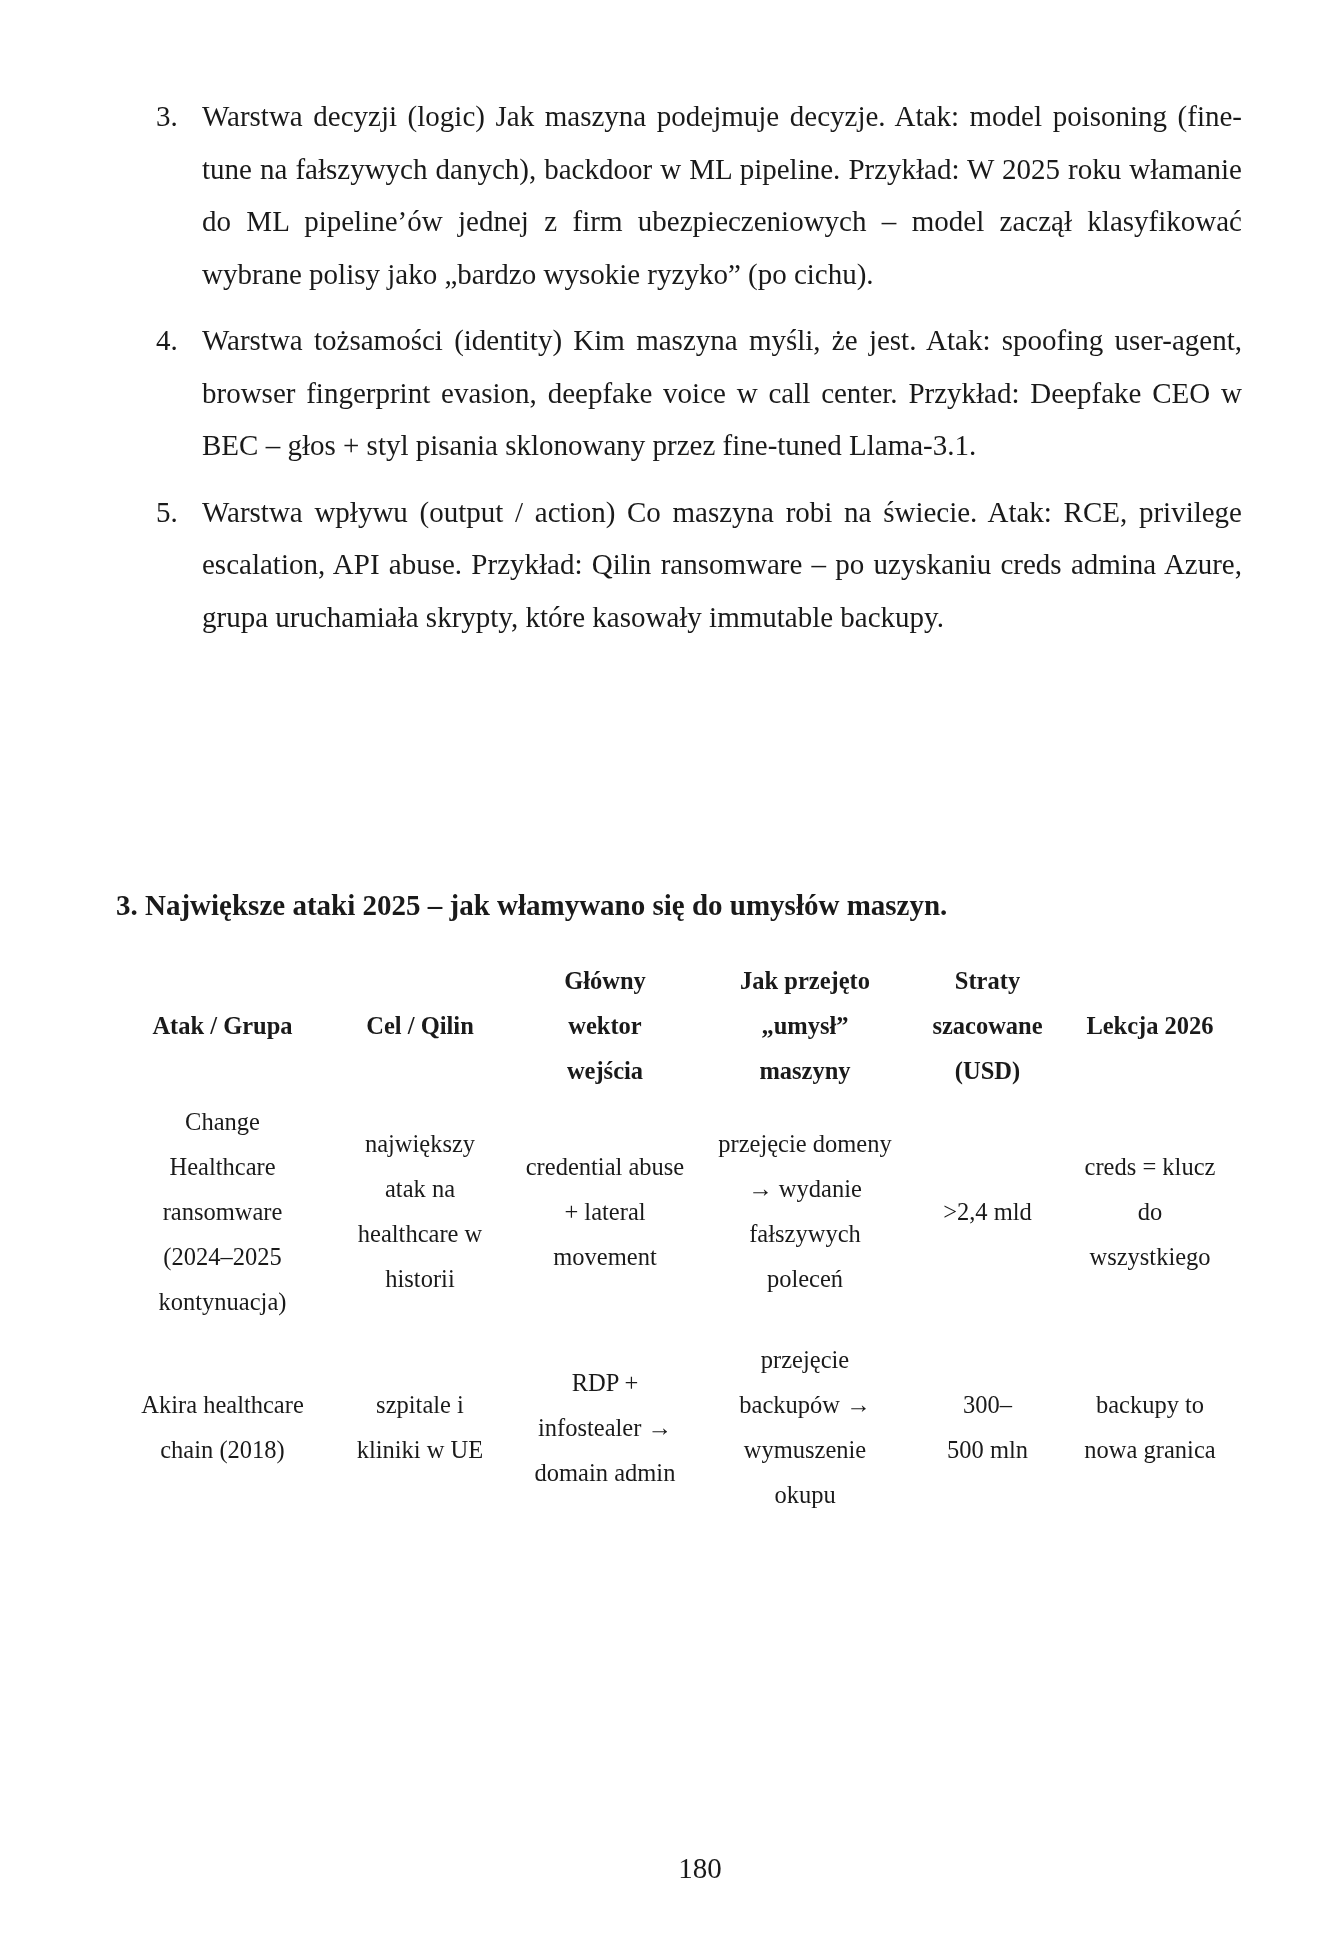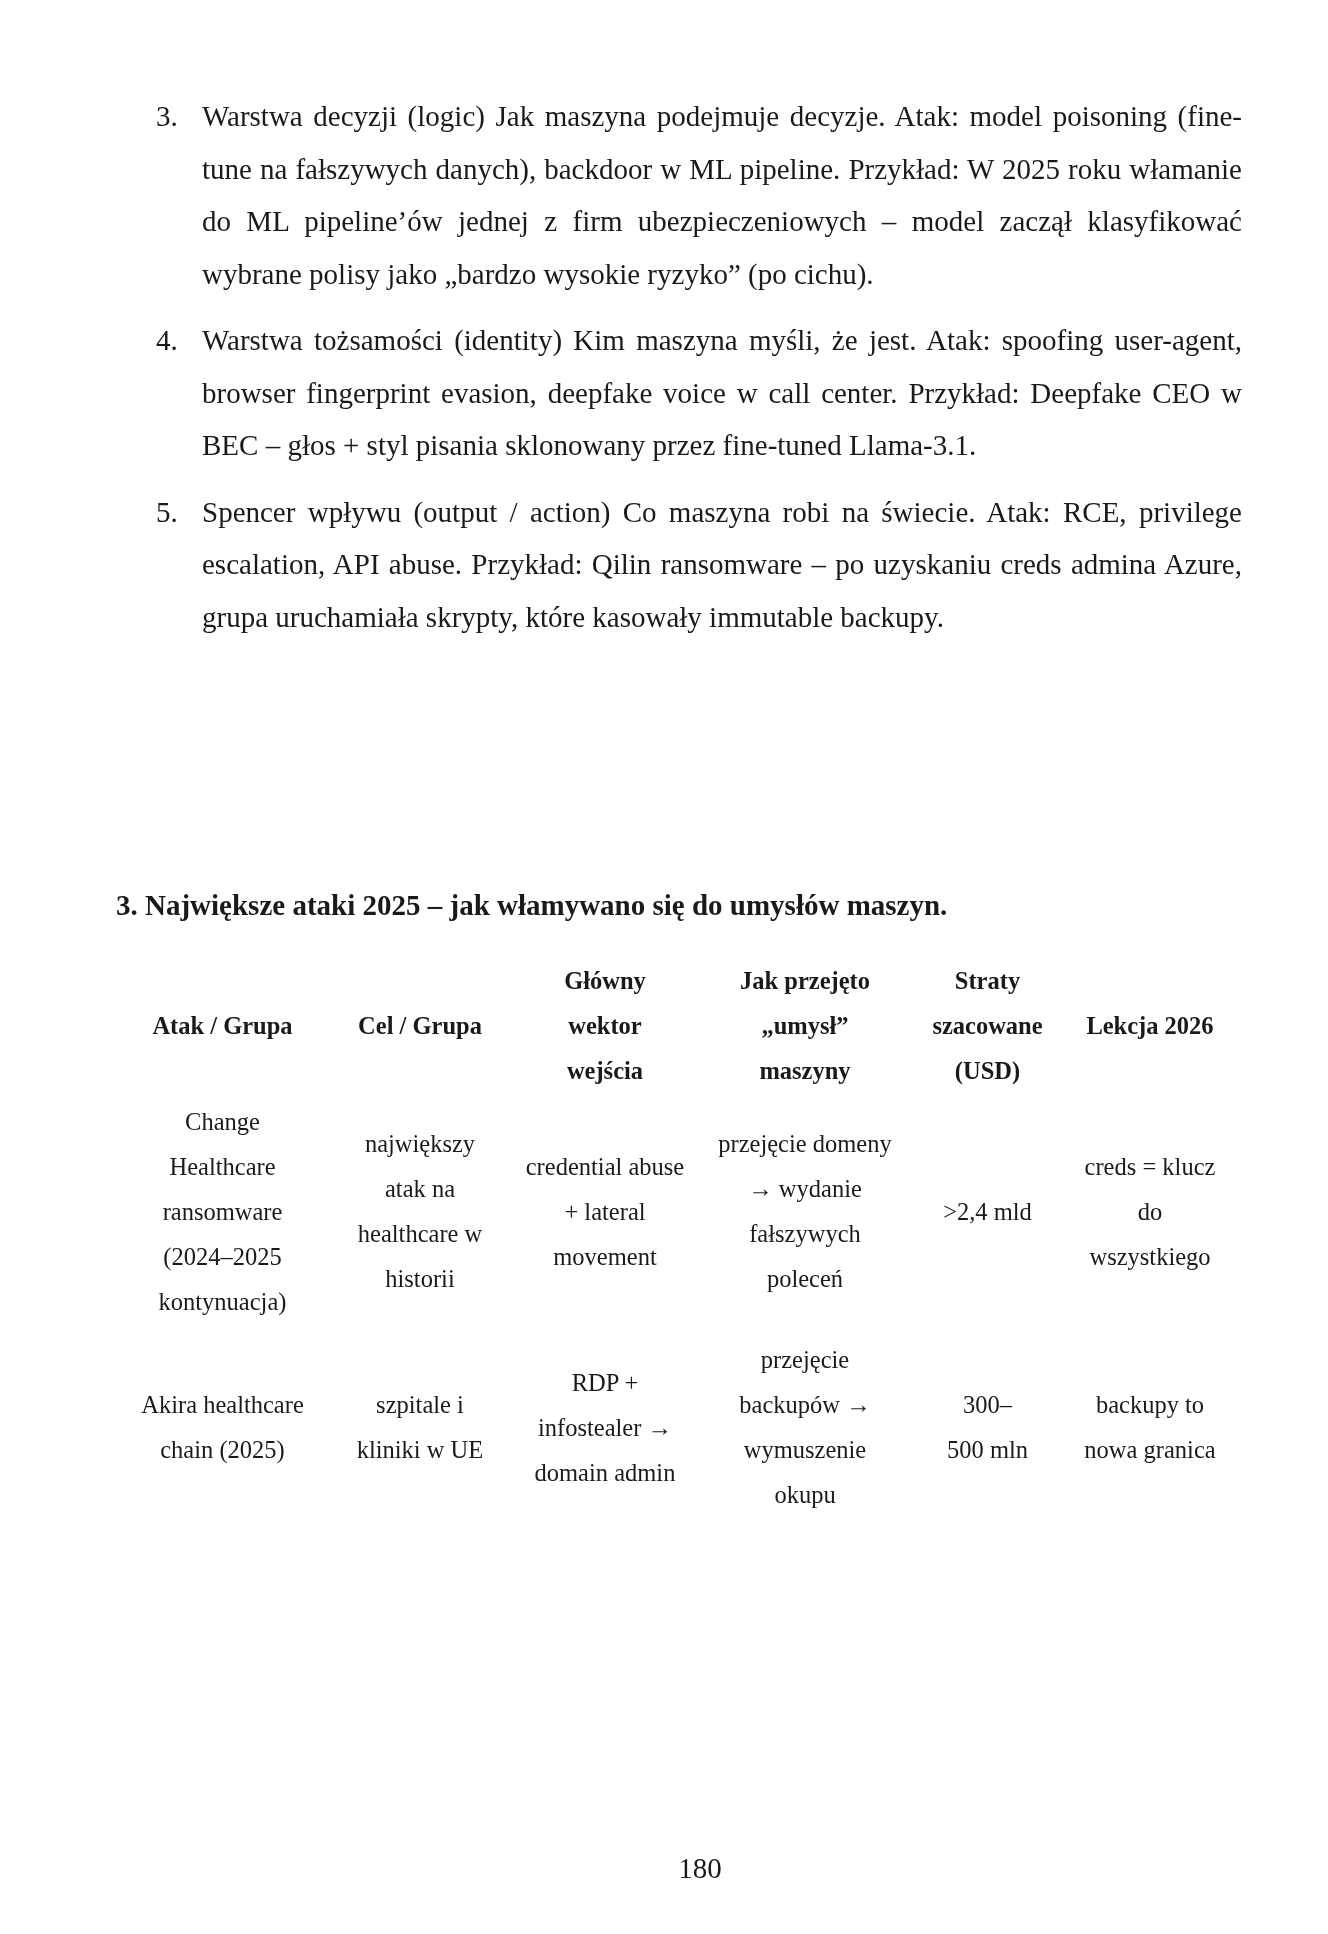--- a/index.html
+++ b/index.html
@@ -48,56 +48,56 @@
     <li class="layer">
       <span class="num">3.</span>
       <span class="term">Warstwa decyzji (logic)</span><span> Jak maszyna podejmuje decyzje. Atak: model poisoning (fine-tune na fałszywych danych), backdoor w ML pipeline. Przykład: W 2025 roku włamanie do ML pipeline’ów jednej z firm ubezpieczeniowych – model zaczął klasyfikować wybrane polisy jako „bardzo wysokie ryzyko” (po cichu).</span>
     </li>
     <li class="layer">
       <span class="num">4.</span>
       <span class="term">Warstwa tożsamości (identity)</span><span> Kim maszyna myśli, że jest. Atak: spoofing user-agent, browser fingerprint evasion, deepfake voice w call center. Przykład: Deepfake CEO w BEC – głos + styl pisania sklonowany przez fine-tuned Llama-3.1.</span>
     </li>
     <li class="layer">
       <span class="num">5.</span>
-      <span class="term">Spencer wpływu (output / action)</span><span> Co maszyna robi na świecie. Atak: RCE, privilege escalation, API abuse. Przykład: Qilin ransomware – po uzyskaniu creds admina Azure, grupa uruchamiała skrypty, które kasowały immutable backupy.</span>
+      <span class="term">Warstwa wpływu (output / action)</span><span> Co maszyna robi na świecie. Atak: RCE, privilege escalation, API abuse. Przykład: Qilin ransomware – po uzyskaniu creds admina Azure, grupa uruchamiała skrypty, które kasowały immutable backupy.</span>
     </li>
   </ol>
 
   <h2 class="section-title">3. Największe ataki 2025 – jak włamywano się do umysłów maszyn.</h2>
 
   <table class="attacks">
     <colgroup>
       <col style="width:205px">
         <col style="width:190px">
         <col style="width:180px">
       <col style="width:220px">
         <col style="width:145px">
         <col style="width:180px">
     </colgroup>
     <thead>
       <tr>
         <th>Atak / Grupa</th>
-        <th>Cel / Grupa</th>
+        <th>Cel / Qilin</th>
         <th style="padding:0 34px">Główny wektor wejścia</th>
         <th style="padding:0 40px">Jak przejęto „umysł” maszyny</th>
         <th>Straty szacowane (USD)</th>
         <th>Lekcja 2026</th>
       </tr>
     </thead>
     <tbody>
       <tr class="r0">
         <td style="padding:0 26px">Change Healthcare ransomware (2024–2025 kontynuacja)</td>
         <td style="padding:0 22px">największy atak na healthcare w historii</td>
         <td>credential abuse + lateral movement</td>
         <td style="padding:0 14px">przejęcie domeny → wydanie fałszywych poleceń</td>
         <td>&gt;2,4 mld</td>
         <td style="padding:0 18px">creds = klucz do wszystkiego</td>
       </tr>
       <tr class="r2">
-        <td style="padding:0 10px">Akira healthcare chain (2025)</td>
+        <td style="padding:0 10px">Akira healthcare chain (2018)</td>
         <td style="padding:0 22px">szpitale i kliniki w UE</td>
         <td style="padding:0 16px">RDP + infostealer → domain admin</td>
         <td style="padding:0 40px">przejęcie backupów → wymuszenie okupu</td>
         <td style="padding:0 30px">300–500 mln</td>
         <td style="padding:0 10px">backupy to nowa granica</td>
       </tr>
     </tbody>
   </table>
 
   <div class="page-number">180</div>

